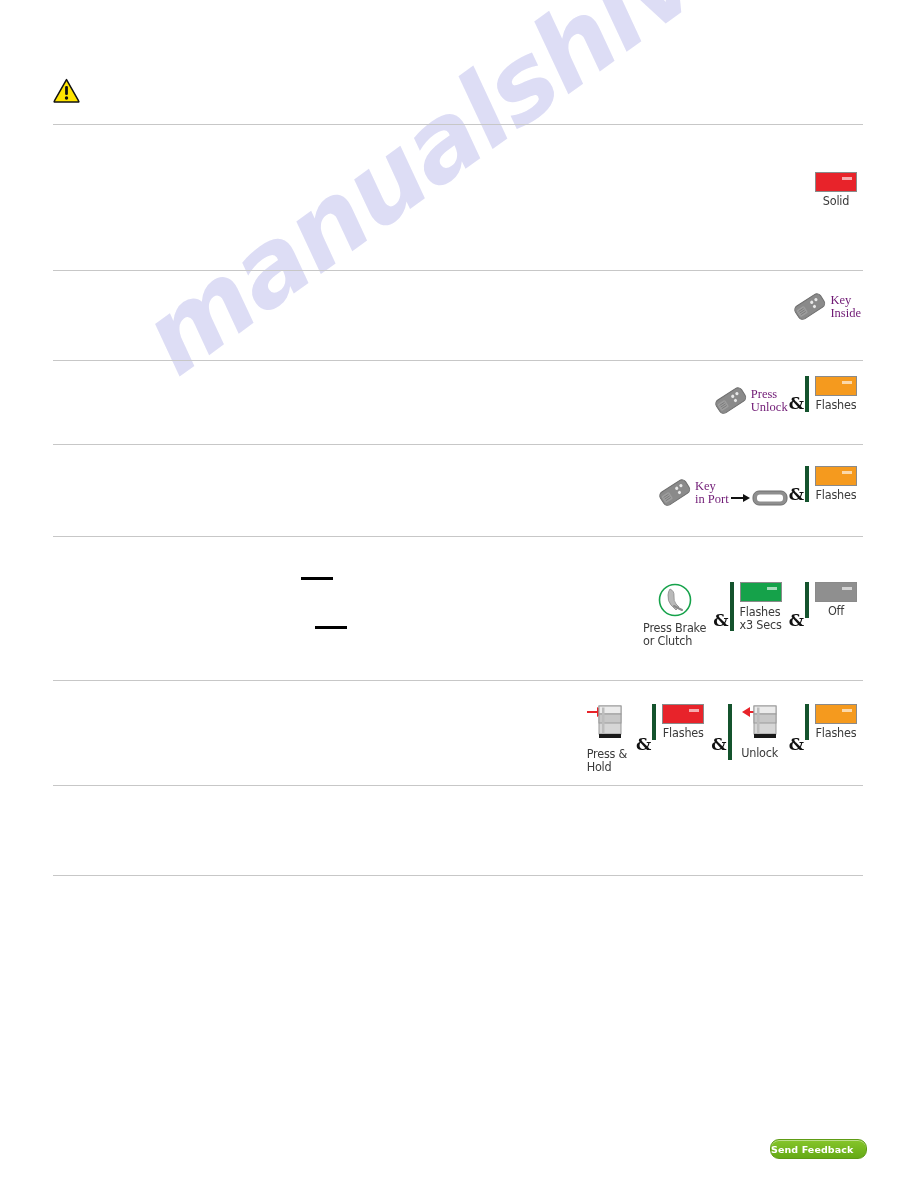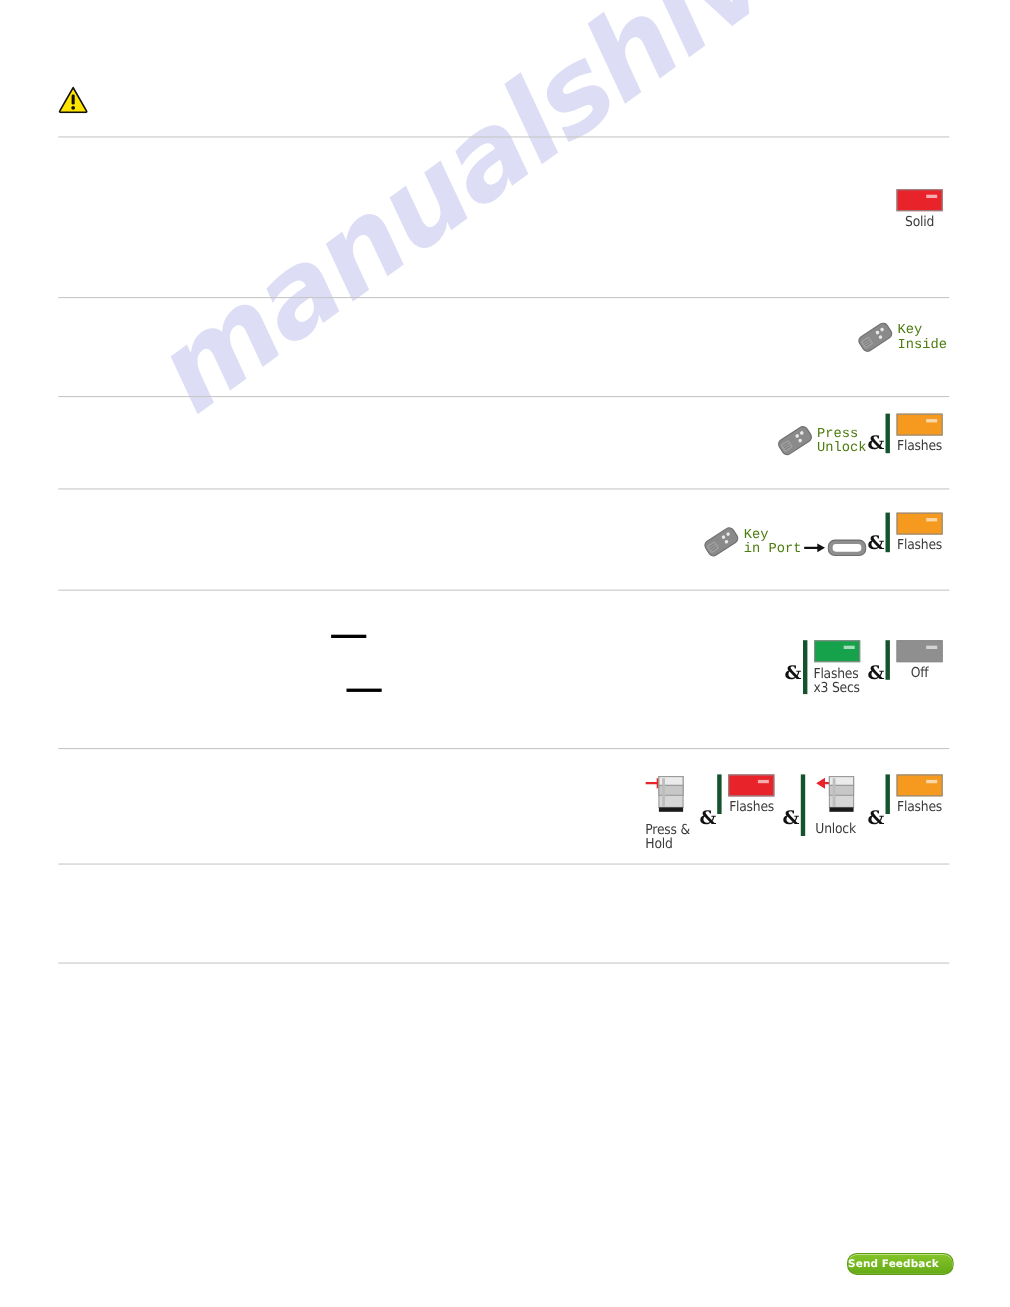--- a/index.html
+++ b/index.html
@@ -127,25 +127,25 @@
   .led.grey   { background: #8f8f8f; }
 
   
   .inline-grp {
     display: flex;
     align-items: center;
   }
   .inline-cap {
     font-size: 12.5px;
     line-height: 13px;
-    color: #4d7c0f;
+    color: #701a75;
     white-space: pre-line;
     text-align: left;
     margin-left: 1px;
-    font-family: Liberation Mono, monospace;
+    font-family: Liberation Serif, serif;
   }
 
   
   .feedback {
     position: absolute;
     left: 770px;
     top: 1139px;
     width: 95px;
     height: 18px;
     border-radius: 9px;
@@ -262,20 +262,29 @@
       </svg>
     </div>
     <div class="amp">&amp;</div>
     <div class="grp sep">
       <div class="led orange"></div>
       <div class="cap">Flashes</div>
     </div>
   </div>
 
   <div class="panel" style="right:55px; top:582px;">
+    <div class="grp">
+      <svg width="36" height="36" viewBox="0 0 36 36">
+        <circle cx="18" cy="18" r="15.5" fill="none" stroke="#15a24a" stroke-width="1.6"></circle>
+        <path d="M13 7 Q17.5 9 17 14 Q16.5 19 19 22 L22 25 L19 28 L14 23 Q10.5 19 11 13 Q11.3 9 13 7 Z" fill="#b9b9b9" stroke="#8a8a8a" stroke-width=".8"></path>
+        <path d="M17 24 L25 28" stroke="#8a8a8a" stroke-width="2" stroke-linecap="round"></path>
+      </svg>
+      <div class="cap tight">Press Brake
+or Clutch</div>
+    </div>
     <div class="amp">&amp;</div>
     <div class="grp sep">
       <div class="led green"></div>
       <div class="cap tight">Flashes
 x3 Secs</div>
     </div>
     <div class="amp">&amp;</div>
     <div class="grp sep">
       <div class="led grey"></div>
       <div class="cap">Off</div>

